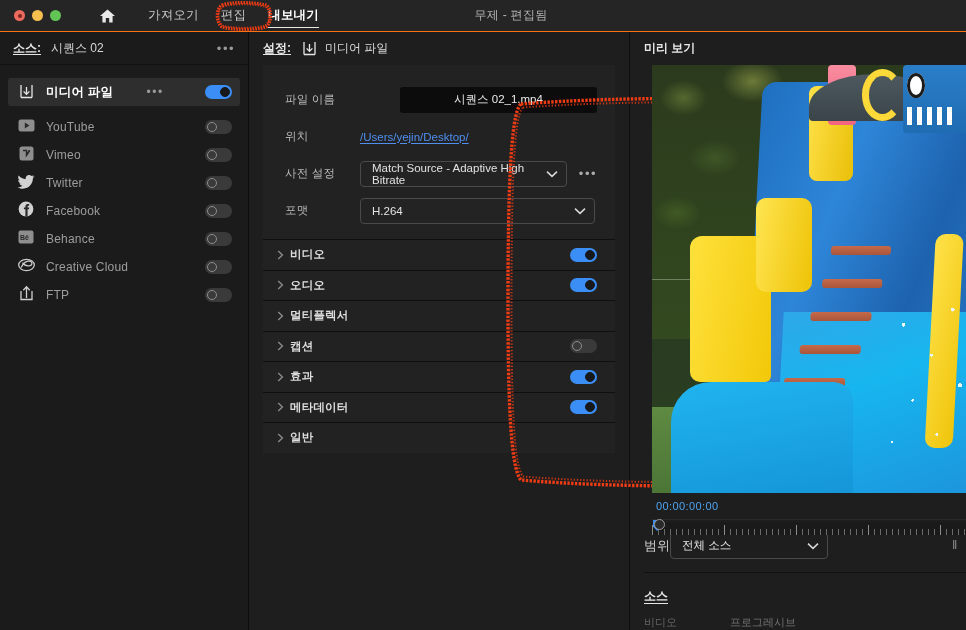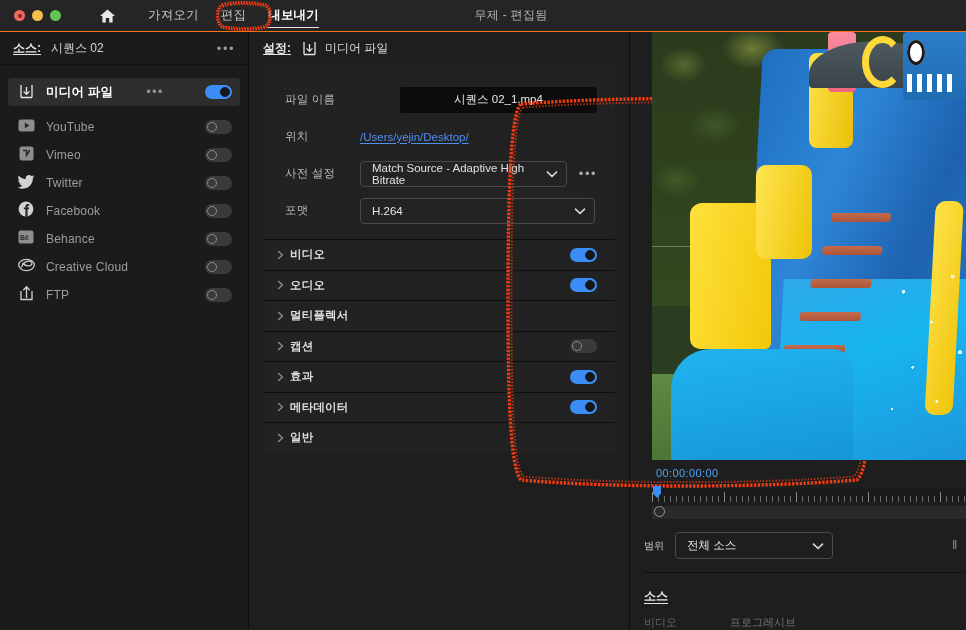--- a/index.html
+++ b/index.html
@@ -357,21 +357,21 @@
     width: 11px; height: 11px; border-radius: 50%;
     border: 1.6px solid #9a9a9a; box-sizing: border-box;
     background: #2a2a2a;
   }
 
   .range-row {
     display: flex; align-items: center;
     margin-left: 14px; padding: 13px 8px 13px 0;
     border-bottom: 1px solid #111;
   }
-  .range-label { font-size: 10px; color: #cfcfcf; margin-right: 11px; }
+  .range-label { font-size: 13px; color: #cfcfcf; }
   .range-select {
     width: 158px; height: 27px;
     border: 1px solid #4a4a4a; border-radius: 4px;
     display: flex; align-items: center; padding: 0 8px 0 11px;
     font-size: 11.5px; color: #e6e6e6;
   }
   .range-select .chev { margin-left: auto; }
   .edge-handle {
     margin-left: auto; width: 6px; height: 16px;
     color: #8b8b8b; font-size: 13px; line-height: 14px;
@@ -672,20 +672,23 @@
         </div>
       </div>
 
       <svg class="anno" id="anno-form" width="370" height="400" viewBox="0 0 370 400">
         <path d="M16,12 C120,4 260,5 352,12 C364,18 366,120 365,250 C364,330 364,376 352,388 C250,396 110,396 16,388 C5,376 3,300 3,210 C3,110 5,20 16,12 Z" fill="none" stroke="#f03c14" stroke-width="3.4" stroke-linejoin="round" stroke-dasharray="2.4 1.4"></path>
         <path d="M18,15.5 C120,8 258,9 349,15.5 C360,22 362,122 361,250 C360,328 360,373 349,384.5 C250,392 111,392 18,384.5 C8,373 6.5,300 6.5,210 C6.5,112 8,23 18,15.5 Z" fill="none" stroke="#f03c14" stroke-width="2" stroke-linejoin="round" stroke-dasharray="1.3 1.9" opacity=".8"></path>
       </svg>
     </div>
 
     <div class="preview">
+      <div class="pv-head">
+        <span class="pv-title">미리 보기</span>
+      </div>
 
       <div class="pv-stage">
         <div class="sky"></div>
         <div class="trees"></div>
         <div class="turf"></div>
         <div class="wire"></div>
 
         <div class="slide-body">
           <div class="slide-slope"></div>
           <div class="yellow-rail"></div>

